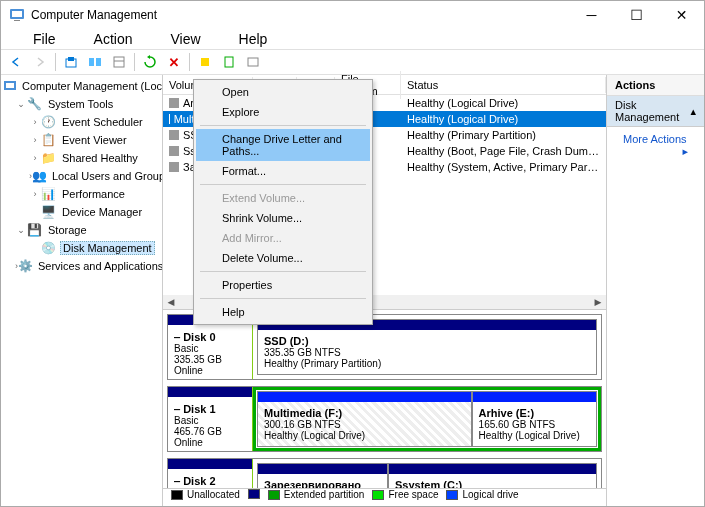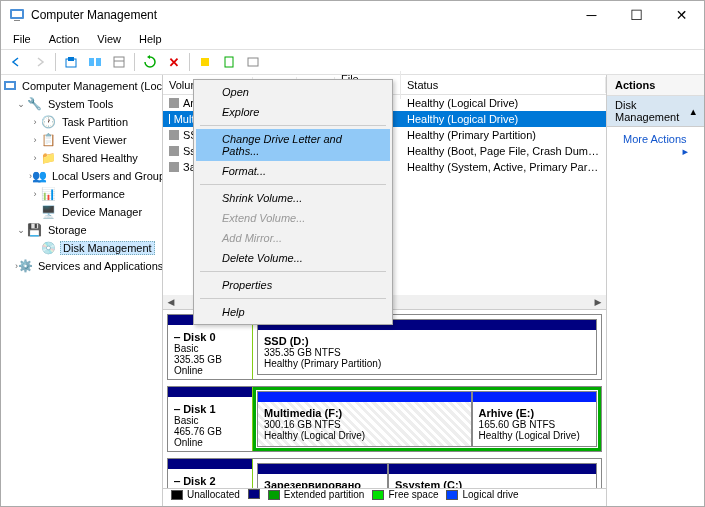--- a/index.html
+++ b/index.html
@@ -4,21 +4,21 @@
 <style>
   * { box-sizing: border-box; margin: 0; padding: 0; font-family: "Segoe UI", Tahoma, sans-serif; }
   body { background: #fff; width: 705px; height: 507px; overflow: hidden; font-size: 11px; color: #000; }
   .window { width: 705px; height: 507px; border: 1px solid #aaa; display: flex; flex-direction: column; background: #fff; }
   .titlebar { height: 28px; display: flex; align-items: center; padding: 0 0 0 8px; }
   .titlebar-icon { width: 16px; height: 16px; margin-right: 6px; }
   .titlebar-title { flex: 1; font-size: 12px; }
   .win-btns { display: flex; }
   .win-btn { width: 45px; height: 28px; display: flex; align-items: center; justify-content: center; font-size: 14px; }
   .menubar { height: 20px; display: flex; align-items: center; padding: 0 4px; gap: 2px; }
-  .menu-item { padding: 2px 8px; font-size: 11px; }
+  .menu-item { padding: 2px 8px; font-size: 14px; margin-left: 20px; }
   .toolbar { height: 26px; border-top: 1px solid #e0e0e0; border-bottom: 1px solid #e0e0e0; display: flex; align-items: center; padding: 0 4px; gap: 2px; }
   .tool-btn { width: 22px; height: 22px; display: flex; align-items: center; justify-content: center; font-size: 13px; }
   .tool-sep { width: 1px; height: 18px; background: #ccc; margin: 0 2px; }
   .content { flex: 1; display: flex; min-height: 0; }
   .tree-pane { width: 162px; border-right: 1px solid #ccc; overflow: hidden; padding: 2px; }
   .tree-item { display: flex; align-items: center; padding: 1px 0; font-size: 11px; white-space: nowrap; }
   .tree-toggle { width: 12px; text-align: center; color: #666; font-size: 9px; }
   .tree-icon { width: 16px; height: 16px; display: inline-flex; align-items: center; justify-content: center; margin-right: 3px; font-size: 12px; }
   .tree-item.selected .tree-label { background: #cce8ff; border: 1px dotted #7ab; padding: 0 2px; }
   .tree-label { padding: 0 2px; }
@@ -63,21 +63,21 @@
   
   .legend { height: 18px; border-top: 1px solid #ccc; display: flex; align-items: flex-start; gap: 8px; padding: 0 8px; font-size: 10px; }
   .legend-item { display: flex; align-items: center; gap: 4px; }
   .legend-swatch { width: 12px; height: 10px; border: 1px solid #555; }
   
   .actions-pane { width: 98px; border-left: 1px solid #ccc; }
   .actions-header { background: #f6f6f6; padding: 4px 8px; font-size: 11px; border-bottom: 1px solid #ddd; font-weight: bold; }
   .actions-sub { background: #d8e6f2; padding: 3px 8px; font-size: 11px; display: flex; justify-content: space-between; align-items: center; border-bottom: 1px solid #ccc; }
   .actions-link { padding: 6px 16px; font-size: 11px; color: #15c; }
   
-  .context-menu { position: absolute; top: 4px; left: 30px; width: 200px; background: #f2f2f2; border: 1px solid #aaa; box-shadow: 2px 2px 4px rgba(0,0,0,.2); z-index: 10; padding: 2px; font-style: italic; }
+  .context-menu { position: absolute; top: 4px; left: 30px; width: 180px; background: #f2f2f2; border: 1px solid #aaa; box-shadow: 2px 2px 4px rgba(0,0,0,.2); z-index: 10; padding: 2px; }
   .ctx-item { padding: 4px 26px; font-size: 11px; }
   .ctx-item.disabled { color: #999; }
   .ctx-item.highlighted { background: #91c9f7; }
   .ctx-sep { height: 1px; background: #ccc; margin: 3px 4px; }
 </style>
 </head>
 <body>
 
 <div class="window">
   <div class="titlebar">
@@ -171,21 +171,21 @@
         <span class="tree-label">Computer Management (Local</span>
       </div>
       <div class="tree-item indent1">
         <span class="tree-toggle">⌄</span>
         <span class="tree-icon">🔧</span>
         <span class="tree-label">System Tools</span>
       </div>
       <div class="tree-item indent2">
           <span class="tree-toggle">›</span>
           <span class="tree-icon">🕐</span>
-          <span class="tree-label">Task Partition</span>
+          <span class="tree-label">Event Scheduler</span>
         </div>
       <div class="tree-item indent2">
           <span class="tree-toggle">›</span>
           <span class="tree-icon">📋</span>
           <span class="tree-label">Event Viewer</span>
         </div>
       <div class="tree-item indent2">
           <span class="tree-toggle">›</span>
           <span class="tree-icon">📁</span>
           <span class="tree-label">Shared Healthy</span>
@@ -291,22 +291,22 @@
         </div>
       </div>
 
       <div class="context-menu">
         <div class="ctx-item">Open</div>
         <div class="ctx-item">Explore</div>
         <div class="ctx-sep"></div>
         <div class="ctx-item highlighted">Change Drive Letter and Paths...</div>
         <div class="ctx-item">Format...</div>
         <div class="ctx-sep"></div>
+        <div class="ctx-item disabled">Extend Volume...</div>
         <div class="ctx-item">Shrink Volume...</div>
-        <div class="ctx-item disabled">Extend Volume...</div>
         <div class="ctx-item disabled">Add Mirror...</div>
         <div class="ctx-item">Delete Volume...</div>
         <div class="ctx-sep"></div>
         <div class="ctx-item">Properties</div>
         <div class="ctx-sep"></div>
         <div class="ctx-item">Help</div>
       </div>
 
       <div class="disk-map" id="disk-map">
           <div class="disk-row">

